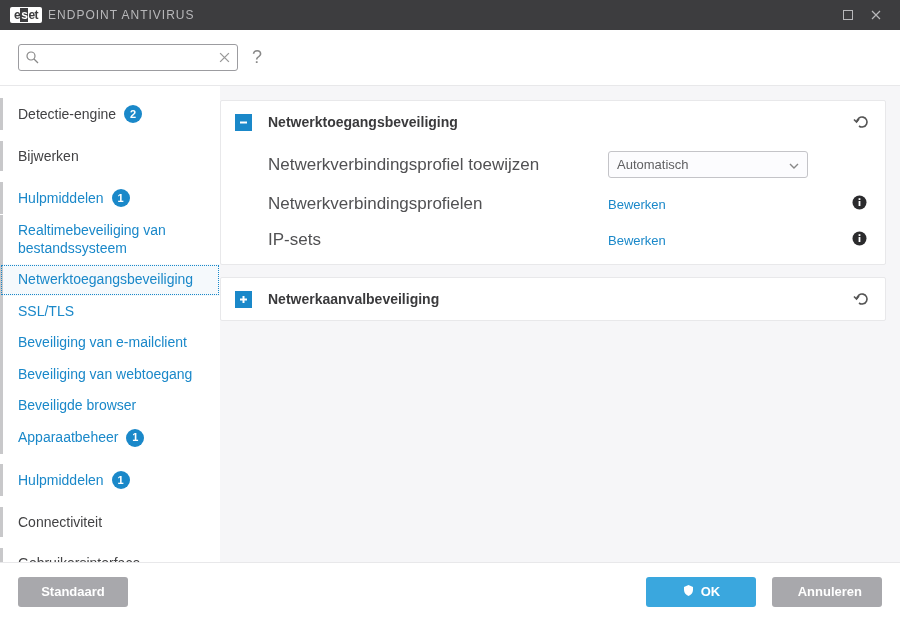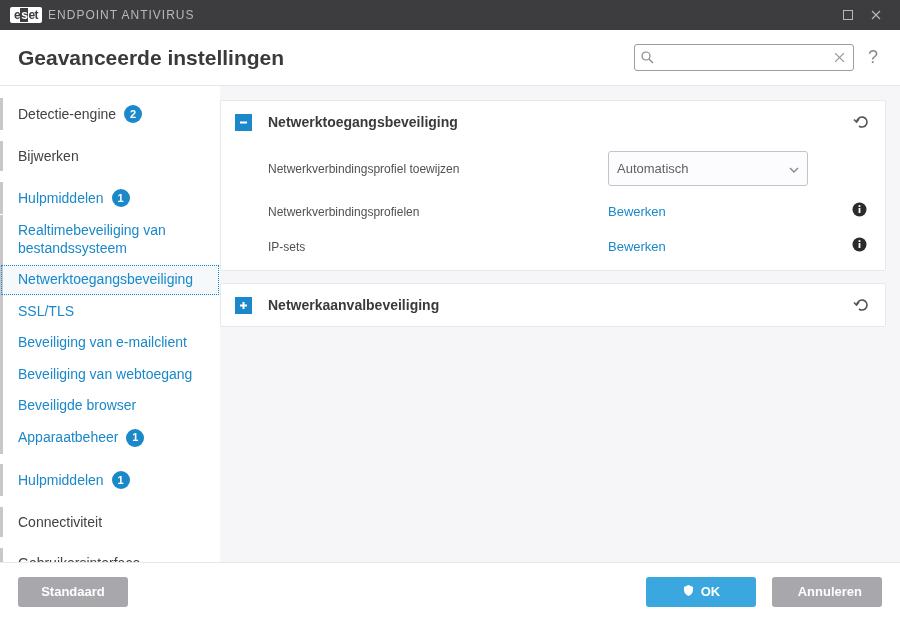--- a/index.html
+++ b/index.html
@@ -35,25 +35,25 @@
 
 .main { flex: 1; background: #f6f6f8; padding: 14px 14px 0 0; overflow-y: auto; }
 .panel { background: #fff; border: 1px solid #e8e8ea; border-radius: 2px; margin-bottom: 12px; }
 .panel-header { display: flex; align-items: center; padding: 12px 14px; cursor: pointer; }
 .toggle-box { width: 17px; height: 17px; background: #1a88c9; display: flex; align-items: center; justify-content: center; margin-right: 16px; flex-shrink: 0; }
 .toggle-box svg { width: 9px; height: 9px; }
 .panel-title { font-size: 14px; font-weight: 600; color: #3a3a3c; flex: 1; }
 .revert-icon { width: 18px; height: 18px; color: #555; cursor: pointer; }
 .panel-body { padding: 0 14px 6px 47px; }
 .row { display: flex; align-items: center; padding: 8px 0; }
-.row-label { flex: 0 0 340px; font-size: 12px; color: #515153; }
+.row-label { flex: 0 0 340px; font-size: 17px; color: #515153; }
 .row-control { flex: 1; display: flex; align-items: center; }
 .row-info { width: 24px; display: flex; justify-content: center; }
 .info-icon { width: 15px; height: 15px; color: #2b2b2d; }
-.dropdown { width: 200px; height: 35px; border: 1px solid #c4c4c8; border-radius: 3px; display: flex; align-items: center; padding: 0 8px; font-size: 13px; color: #616163; background: #fcfcfe; cursor: pointer; justify-content: space-between; }
+.dropdown { width: 200px; height: 27px; border: 1px solid #c4c4c8; border-radius: 3px; display: flex; align-items: center; padding: 0 8px; font-size: 13px; color: #616163; background: #fcfcfe; cursor: pointer; justify-content: space-between; }
 .dropdown .chev { color: #888; }
 .link-action { color: #1a88c9; font-size: 13px; cursor: pointer; }
 
 .footer { height: 58px; border-top: 1px solid #e8e8ea; display: flex; align-items: center; padding: 0 18px; justify-content: space-between; }
 .footer-right { display: flex; gap: 16px; }
 .btn { height: 30px; padding: 0 20px; border-radius: 3px; font-size: 13px; font-weight: 600; display: flex; align-items: center; justify-content: center; cursor: pointer; border: none; gap: 6px; }
 .btn-default { background: #a8a8ac; color: #fff; min-width: 110px; }
 .btn-primary { background: #3aa7de; color: #fff; min-width: 110px; }
 .btn-cancel { background: #a8a8ac; color: #fff; min-width: 110px; justify-content: flex-end; }
 .btn svg { width: 13px; height: 13px; }
@@ -73,21 +73,20 @@
       </svg>
   </div>
   <div class="winbtn">
     <svg viewBox="0 0 10 10">
         <path d="M1 1 L9 9 M9 1 L1 9" stroke="#b8b8ba" stroke-width="1.2"></path>
       </svg>
   </div>
 </div>
 
 <div class="header">
-  <h1>Geavanceerde instellingen</h1>
   <div class="header-right">
     <div class="searchbox">
       <span class="icon">
         <svg width="13" height="13" viewBox="0 0 13 13">
             <circle cx="5" cy="5" r="4" fill="none" stroke="#888" stroke-width="1.2"></circle>
             <path d="M8 8 L12 12" stroke="#888" stroke-width="1.2"></path>
           </svg>
       </span>
       <input type="text" placeholder="" style="">
       <span class="icon">

